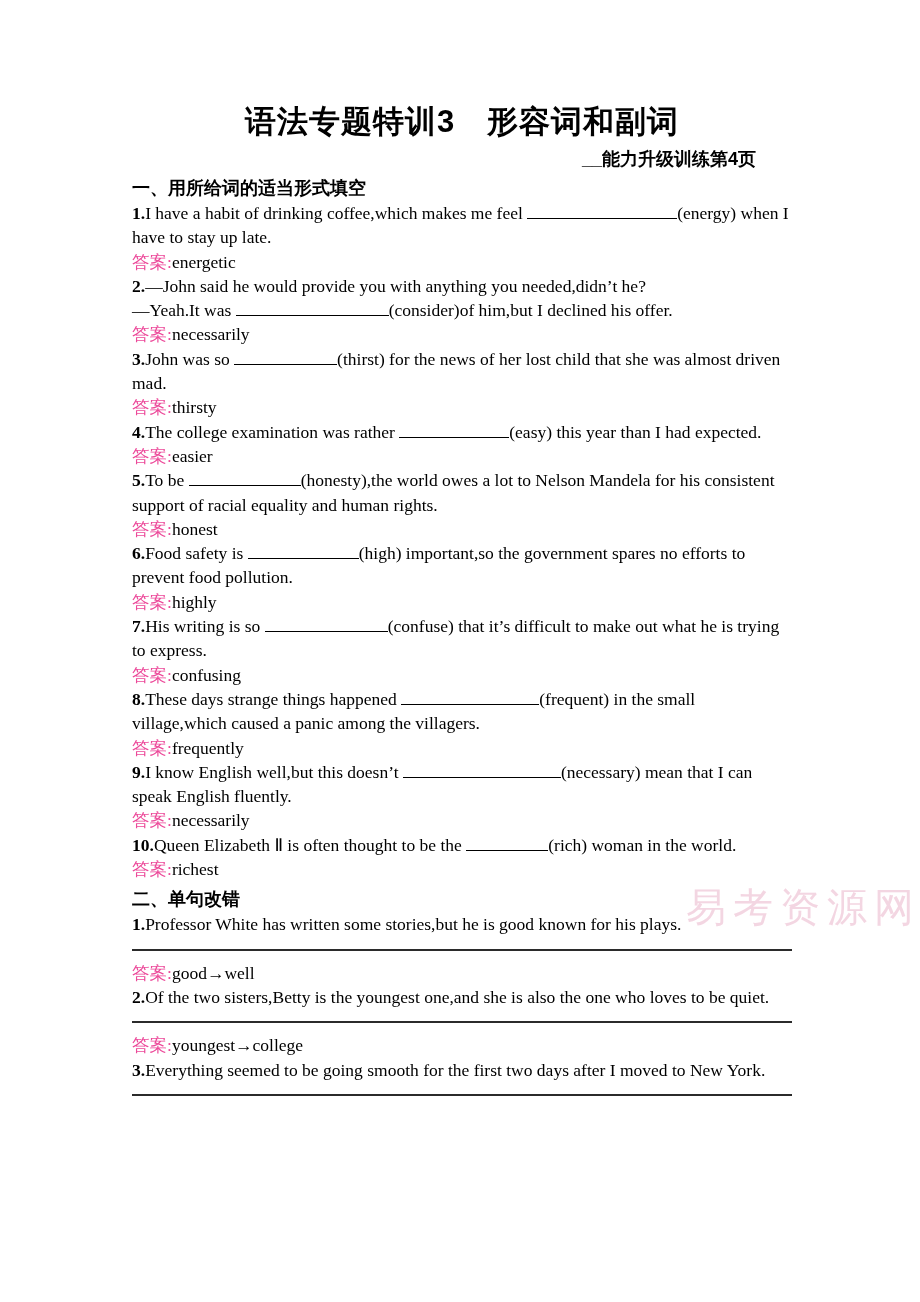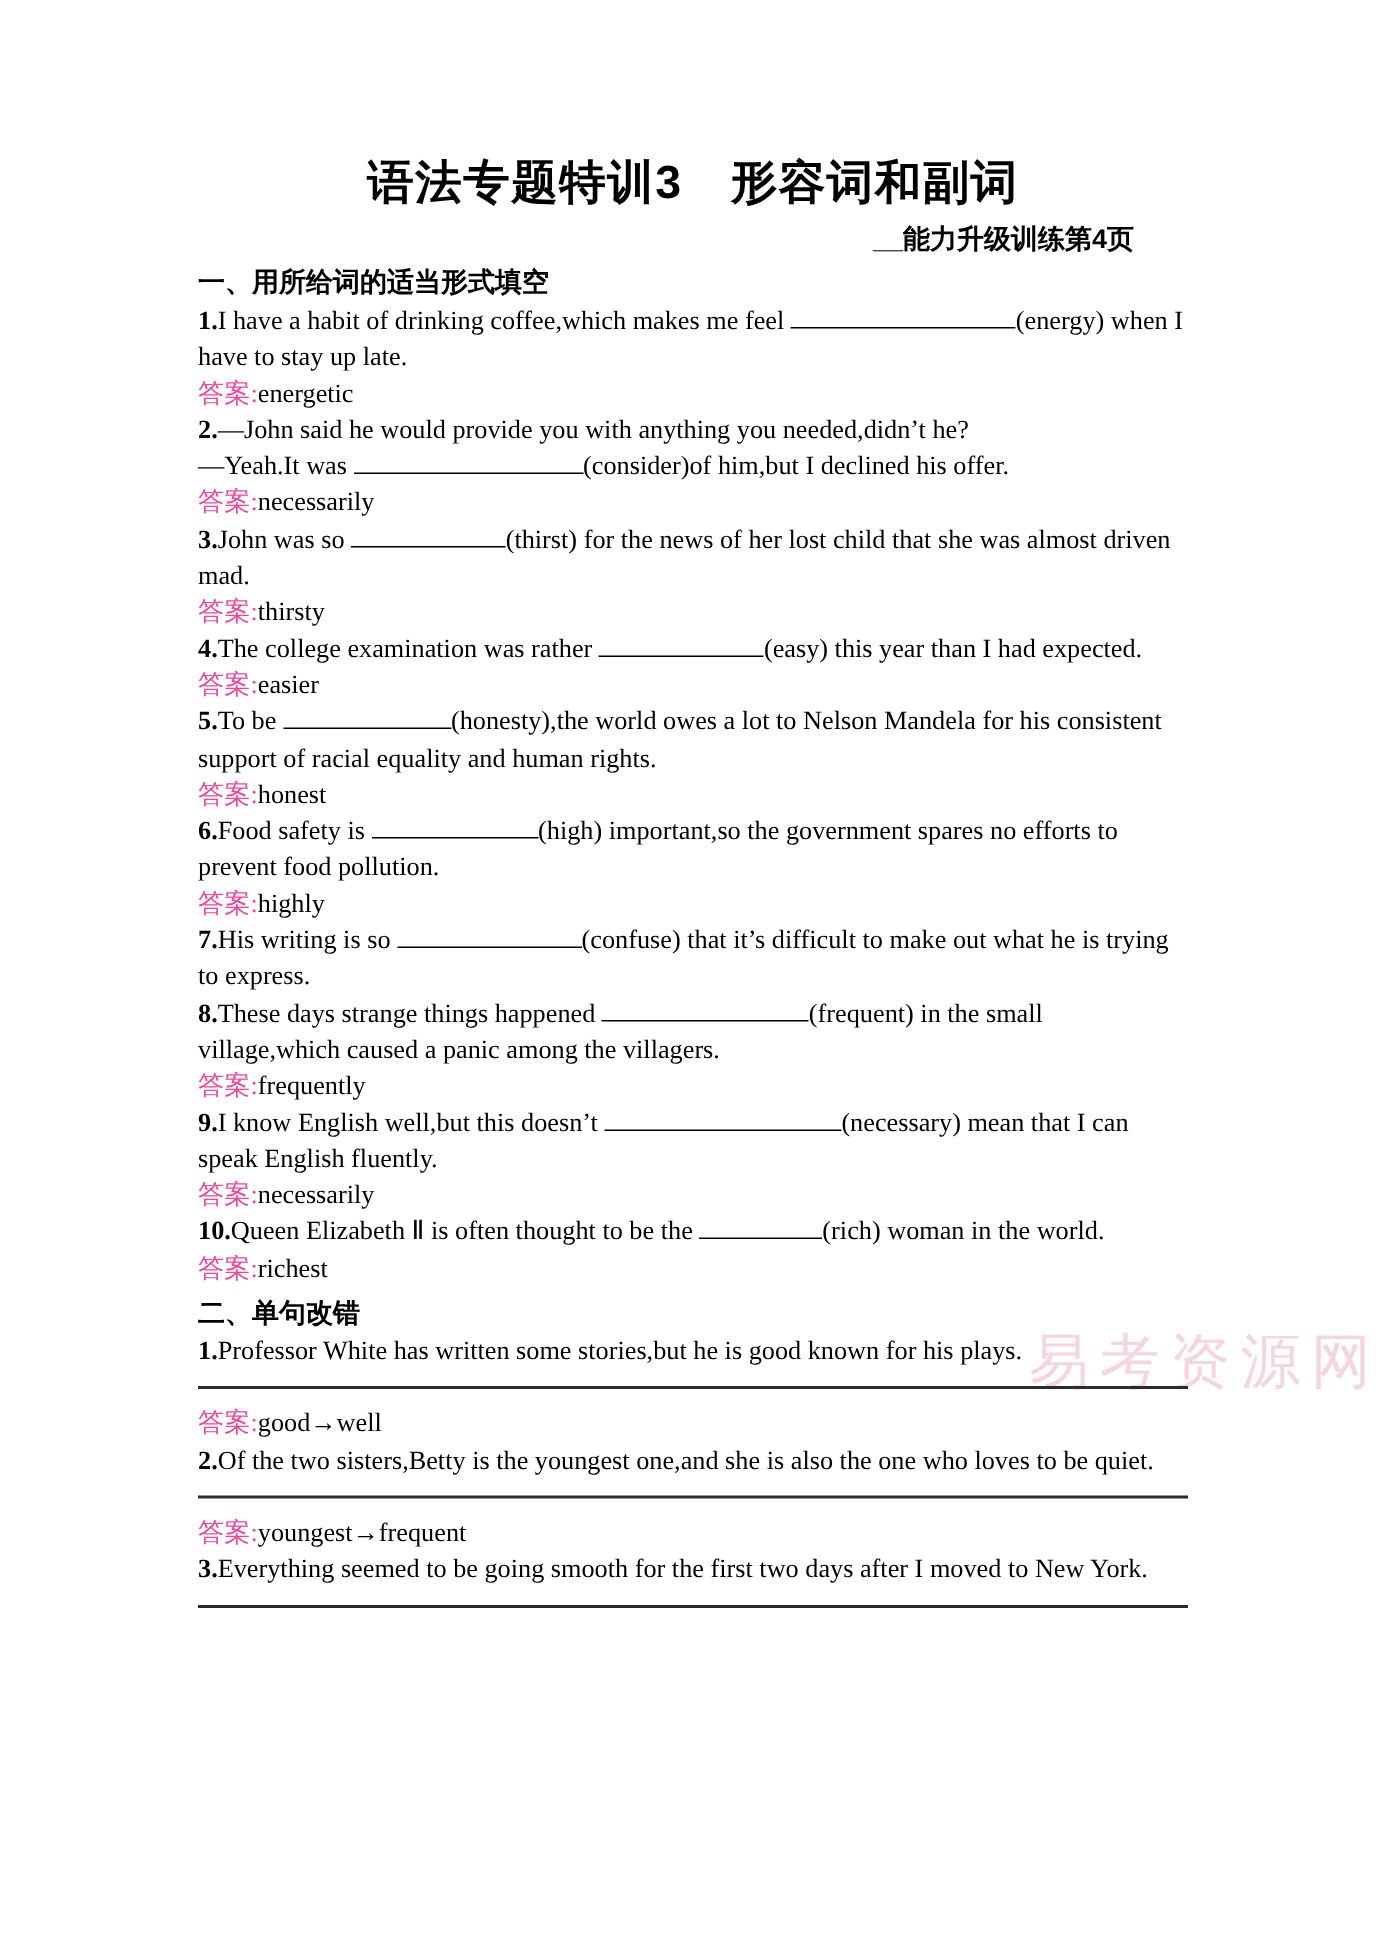--- a/index.html
+++ b/index.html
@@ -93,32 +93,33 @@
         <p class="answer"><span class="ans-label">答案:</span><span>necessarily</span></p>
         <p class="item"><b>3.</b><span>John was so </span><span class="blank" style="width: 103px;"></span><span>(thirst) for the news of her lost child that she was almost driven mad.</span></p>
         <p class="answer"><span class="ans-label">答案:</span><span>thirsty</span></p>
         <p class="item"><b>4.</b><span>The college examination was rather </span><span class="blank" style="width: 110px;"></span><span>(easy) this year than I had expected.</span></p>
         <p class="answer"><span class="ans-label">答案:</span><span>easier</span></p>
         <p class="item"><b>5.</b><span>To be </span><span class="blank" style="width: 112px;"></span><span>(honesty),the world owes a lot to Nelson Mandela for his consistent support of racial equality and human rights.</span></p>
         <p class="answer"><span class="ans-label">答案:</span><span>honest</span></p>
         <p class="item"><b>6.</b><span>Food safety is </span><span class="blank" style="width: 111px;"></span><span>(high) important,so the government spares no efforts to prevent food pollution.</span></p>
         <p class="answer"><span class="ans-label">答案:</span><span>highly</span></p>
         <p class="item"><b>7.</b><span>His writing is so </span><span class="blank" style="width: 123px;"></span><span>(confuse) that it’s difficult to make out what he is trying to express.</span></p>
+        <p class="answer"><span class="ans-label">答案:</span><span>confusing</span></p>
         <p class="item"><b>8.</b><span>These days strange things happened </span><span class="blank" style="width: 138px;"></span><span>(frequent) in the small village,which caused a panic among the villagers.</span></p>
         <p class="answer"><span class="ans-label">答案:</span><span>frequently</span></p>
         <p class="item"><b>9.</b><span>I know English well,but this doesn’t </span><span class="blank" style="width: 158px;"></span><span>(necessary) mean that I can speak English fluently.</span></p>
         <p class="answer"><span class="ans-label">答案:</span><span>necessarily</span></p>
         <p class="item"><b>10.</b><span>Queen Elizabeth Ⅱ is often thought to be the </span><span class="blank" style="width: 82px;"></span><span>(rich) woman in the world.</span></p>
         <p class="answer"><span class="ans-label">答案:</span><span>richest</span></p>
       </div>
     <h2 class="section-heading">二、单句改错</h2>
     <div id="s2-items">
         <p class="item"><b>1.</b><span>Professor White has written some stories,but he is good known for his plays.</span></p>
         <div class="write-rule"></div>
         <p class="answer"><span class="ans-label">答案:</span><span>good→well</span></p>
         <p class="item"><b>2.</b><span>Of the two sisters,Betty is the youngest one,and she is also the one who loves to be quiet.</span></p>
         <div class="write-rule"></div>
-        <p class="answer"><span class="ans-label">答案:</span><span>youngest→frequent</span></p>
+        <p class="answer"><span class="ans-label">答案:</span><span>youngest→college</span></p>
         <p class="item"><b>3.</b><span>Everything seemed to be going smooth for the first two days after I moved to New York.</span></p>
         <div class="write-rule"></div>
       </div>
   </div>
 </div>
 
 </body></html>

